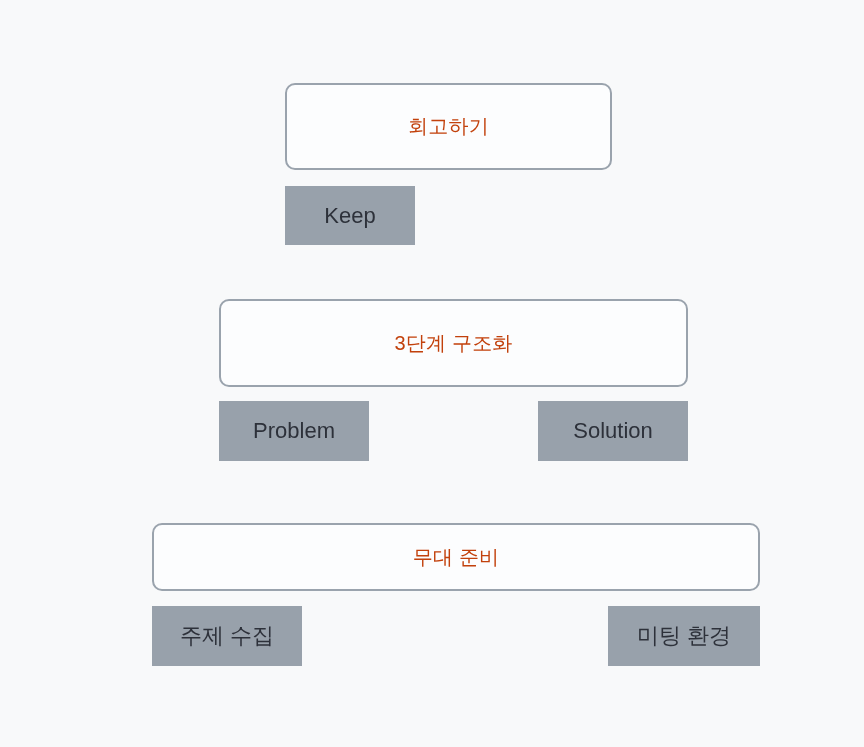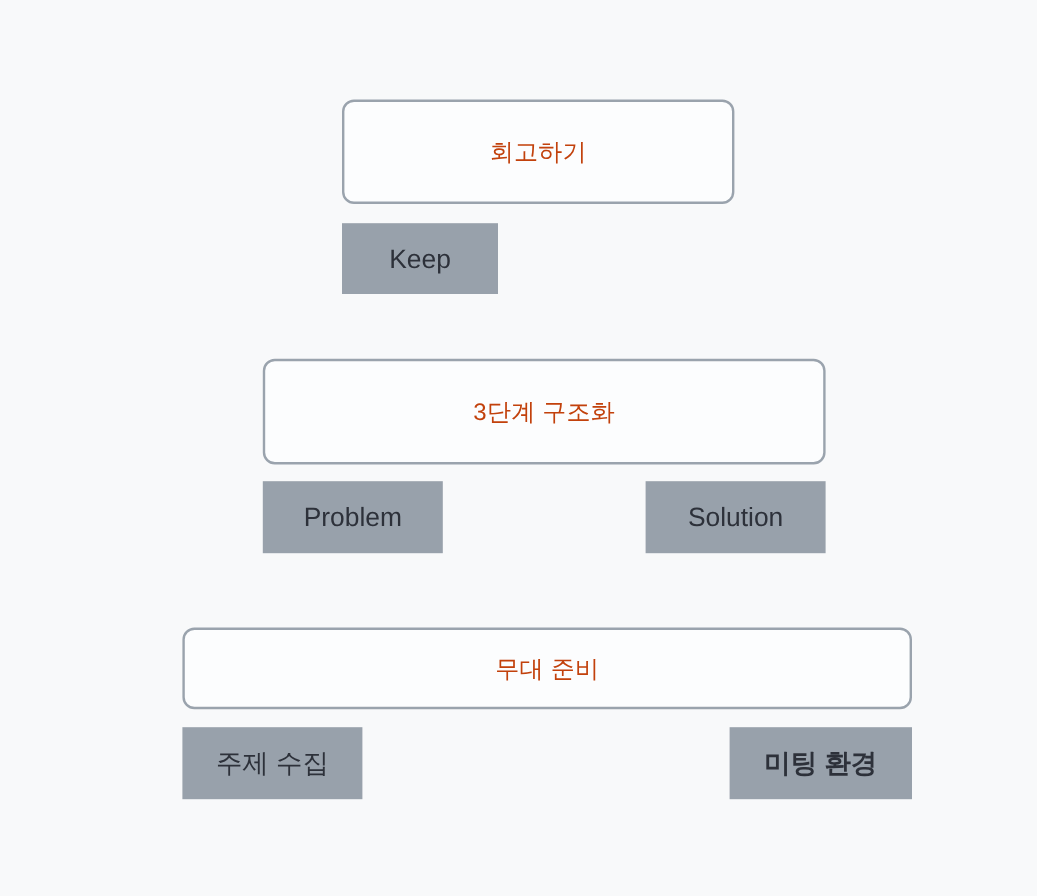--- a/index.html
+++ b/index.html
@@ -52,21 +52,21 @@
     justify-content: center;
     font-size: 22px;
     color: #2d313a;
     white-space: nowrap;
   }
   #group-2 .chip, #group-3 .chip { height: 60px; }
 
   .w130 { width: 130px; }
   .w175 { width: 175px; }
   .w150 { width: 150px; }
-  .w152 { width: 152px; font-weight: bold; }
+  .w152 { width: 152px; }
   .w90  { width: 90px;  }
 </style>
 </head>
 <body>
 
 <div class="canvas">
 
   <div class="group" id="group-1">
     <div class="title-box">
       <span>회고하기</span>

